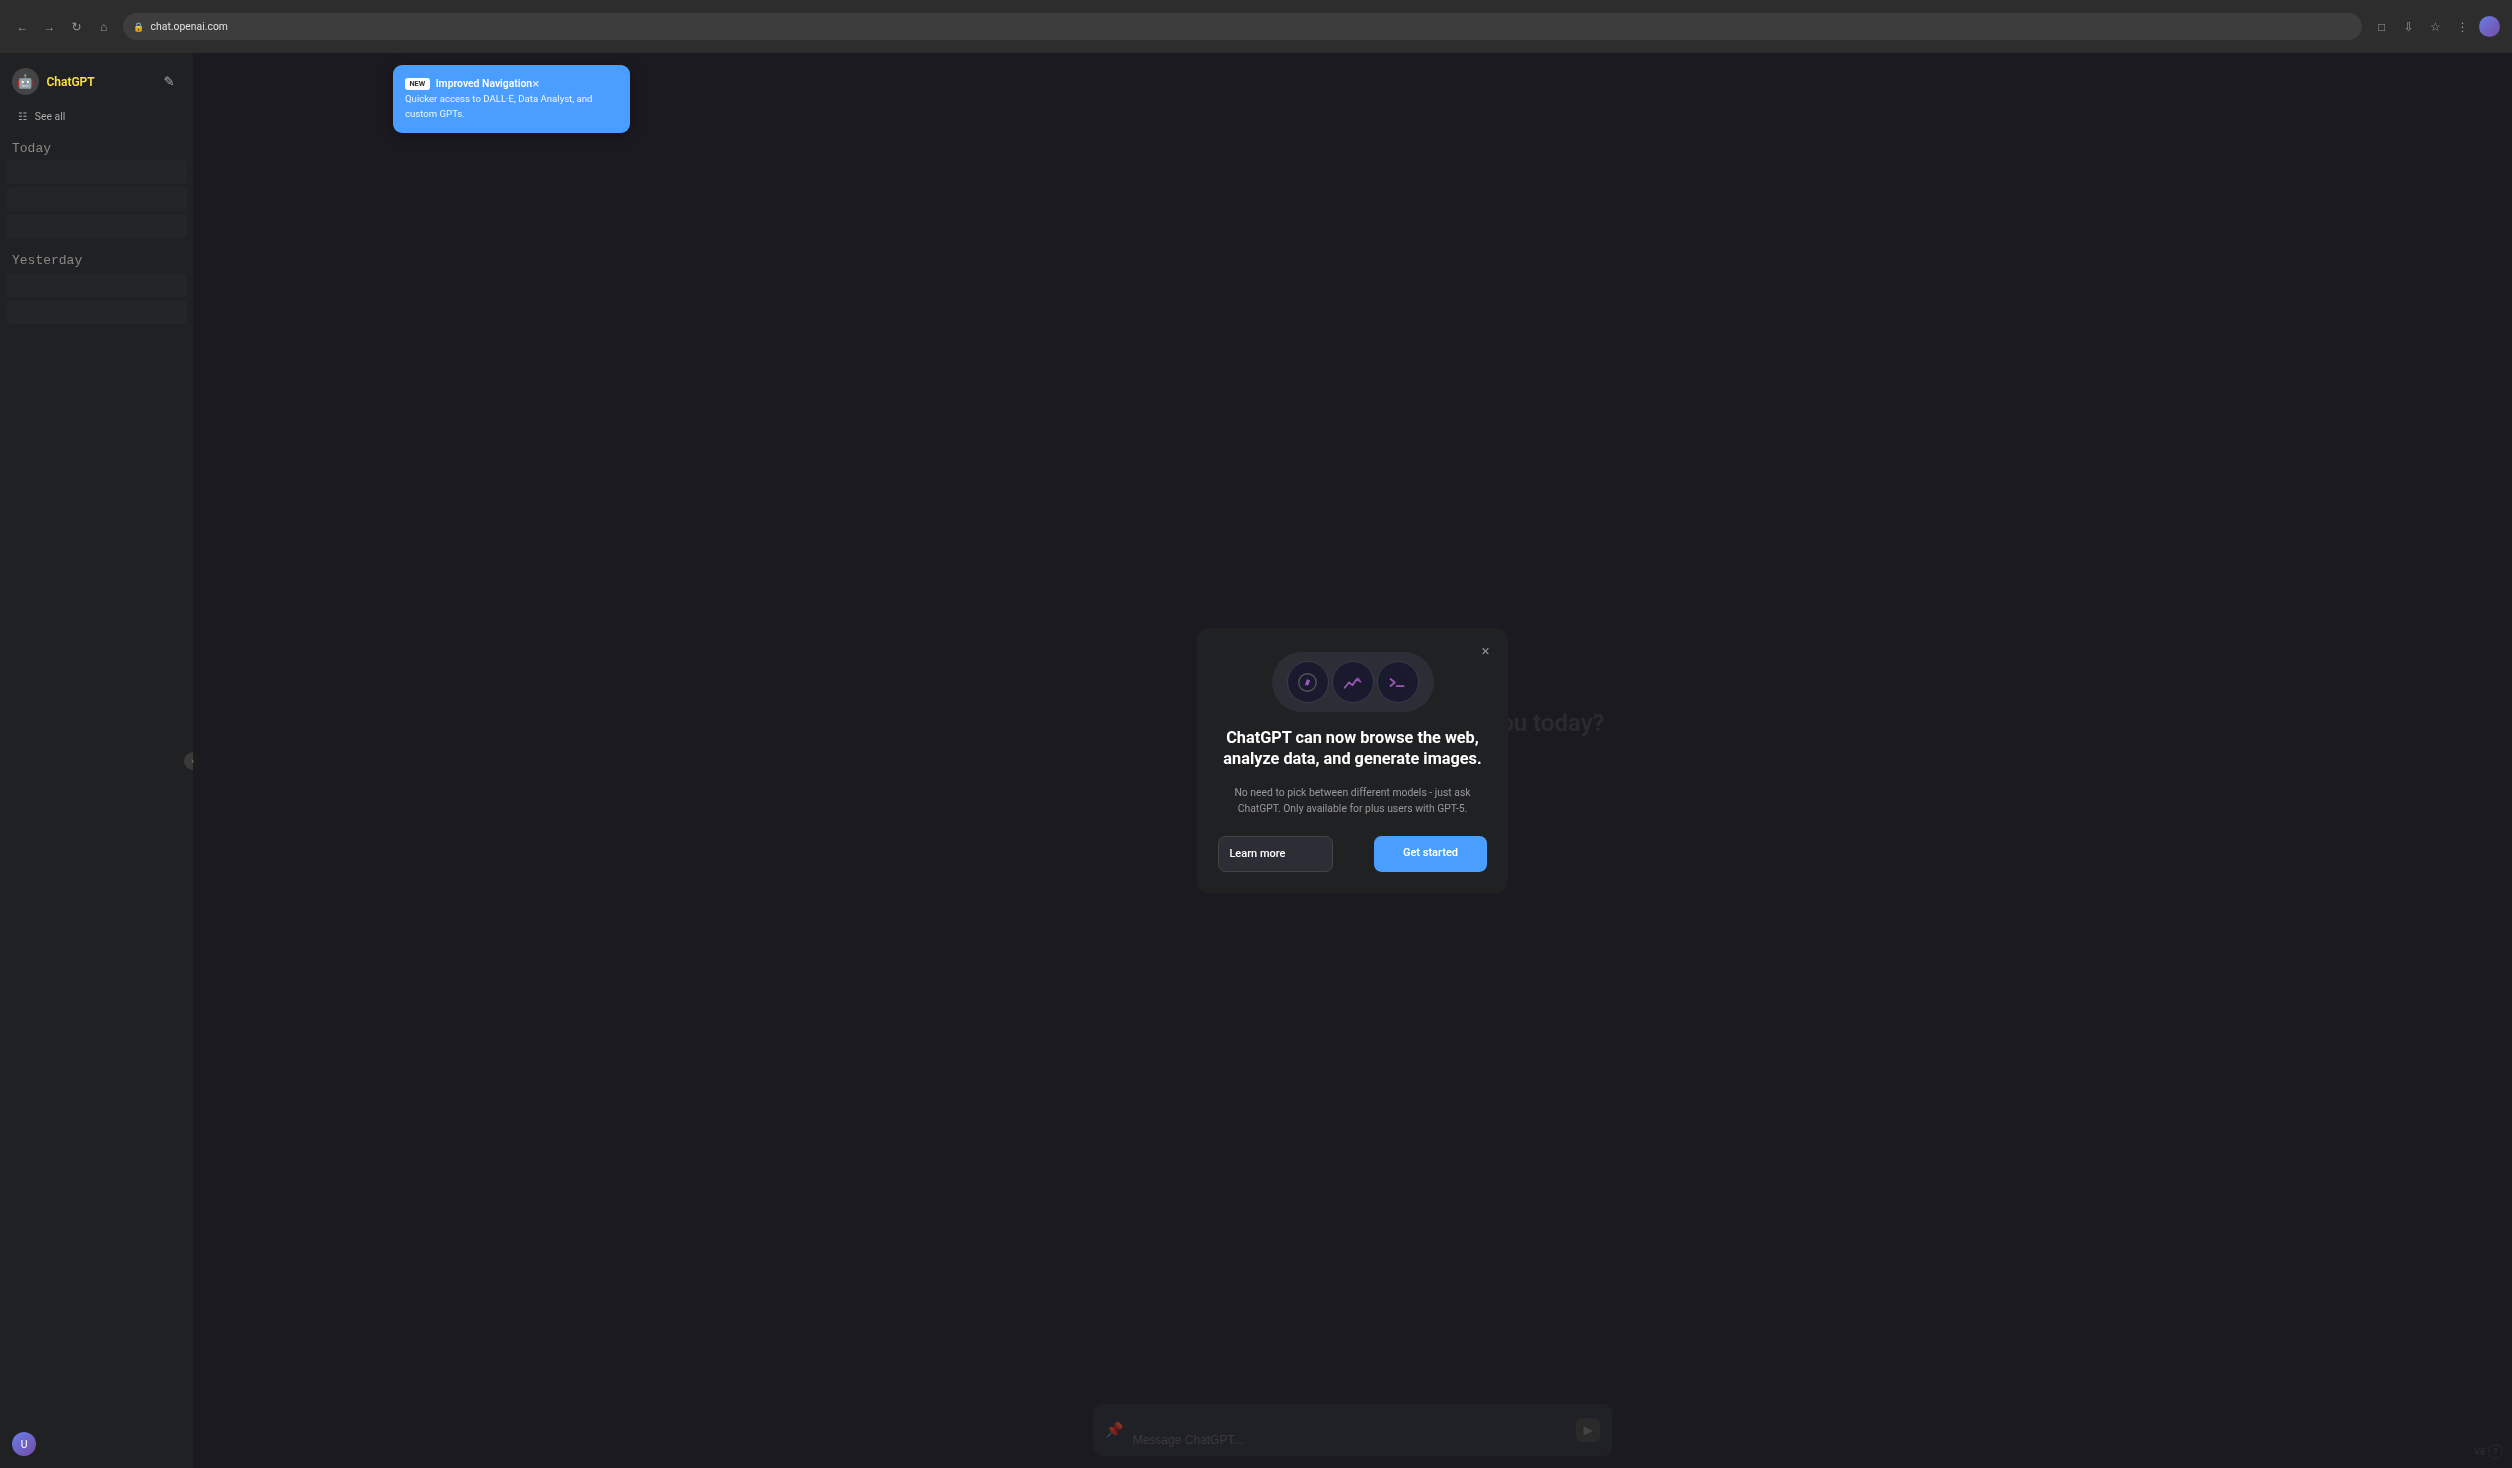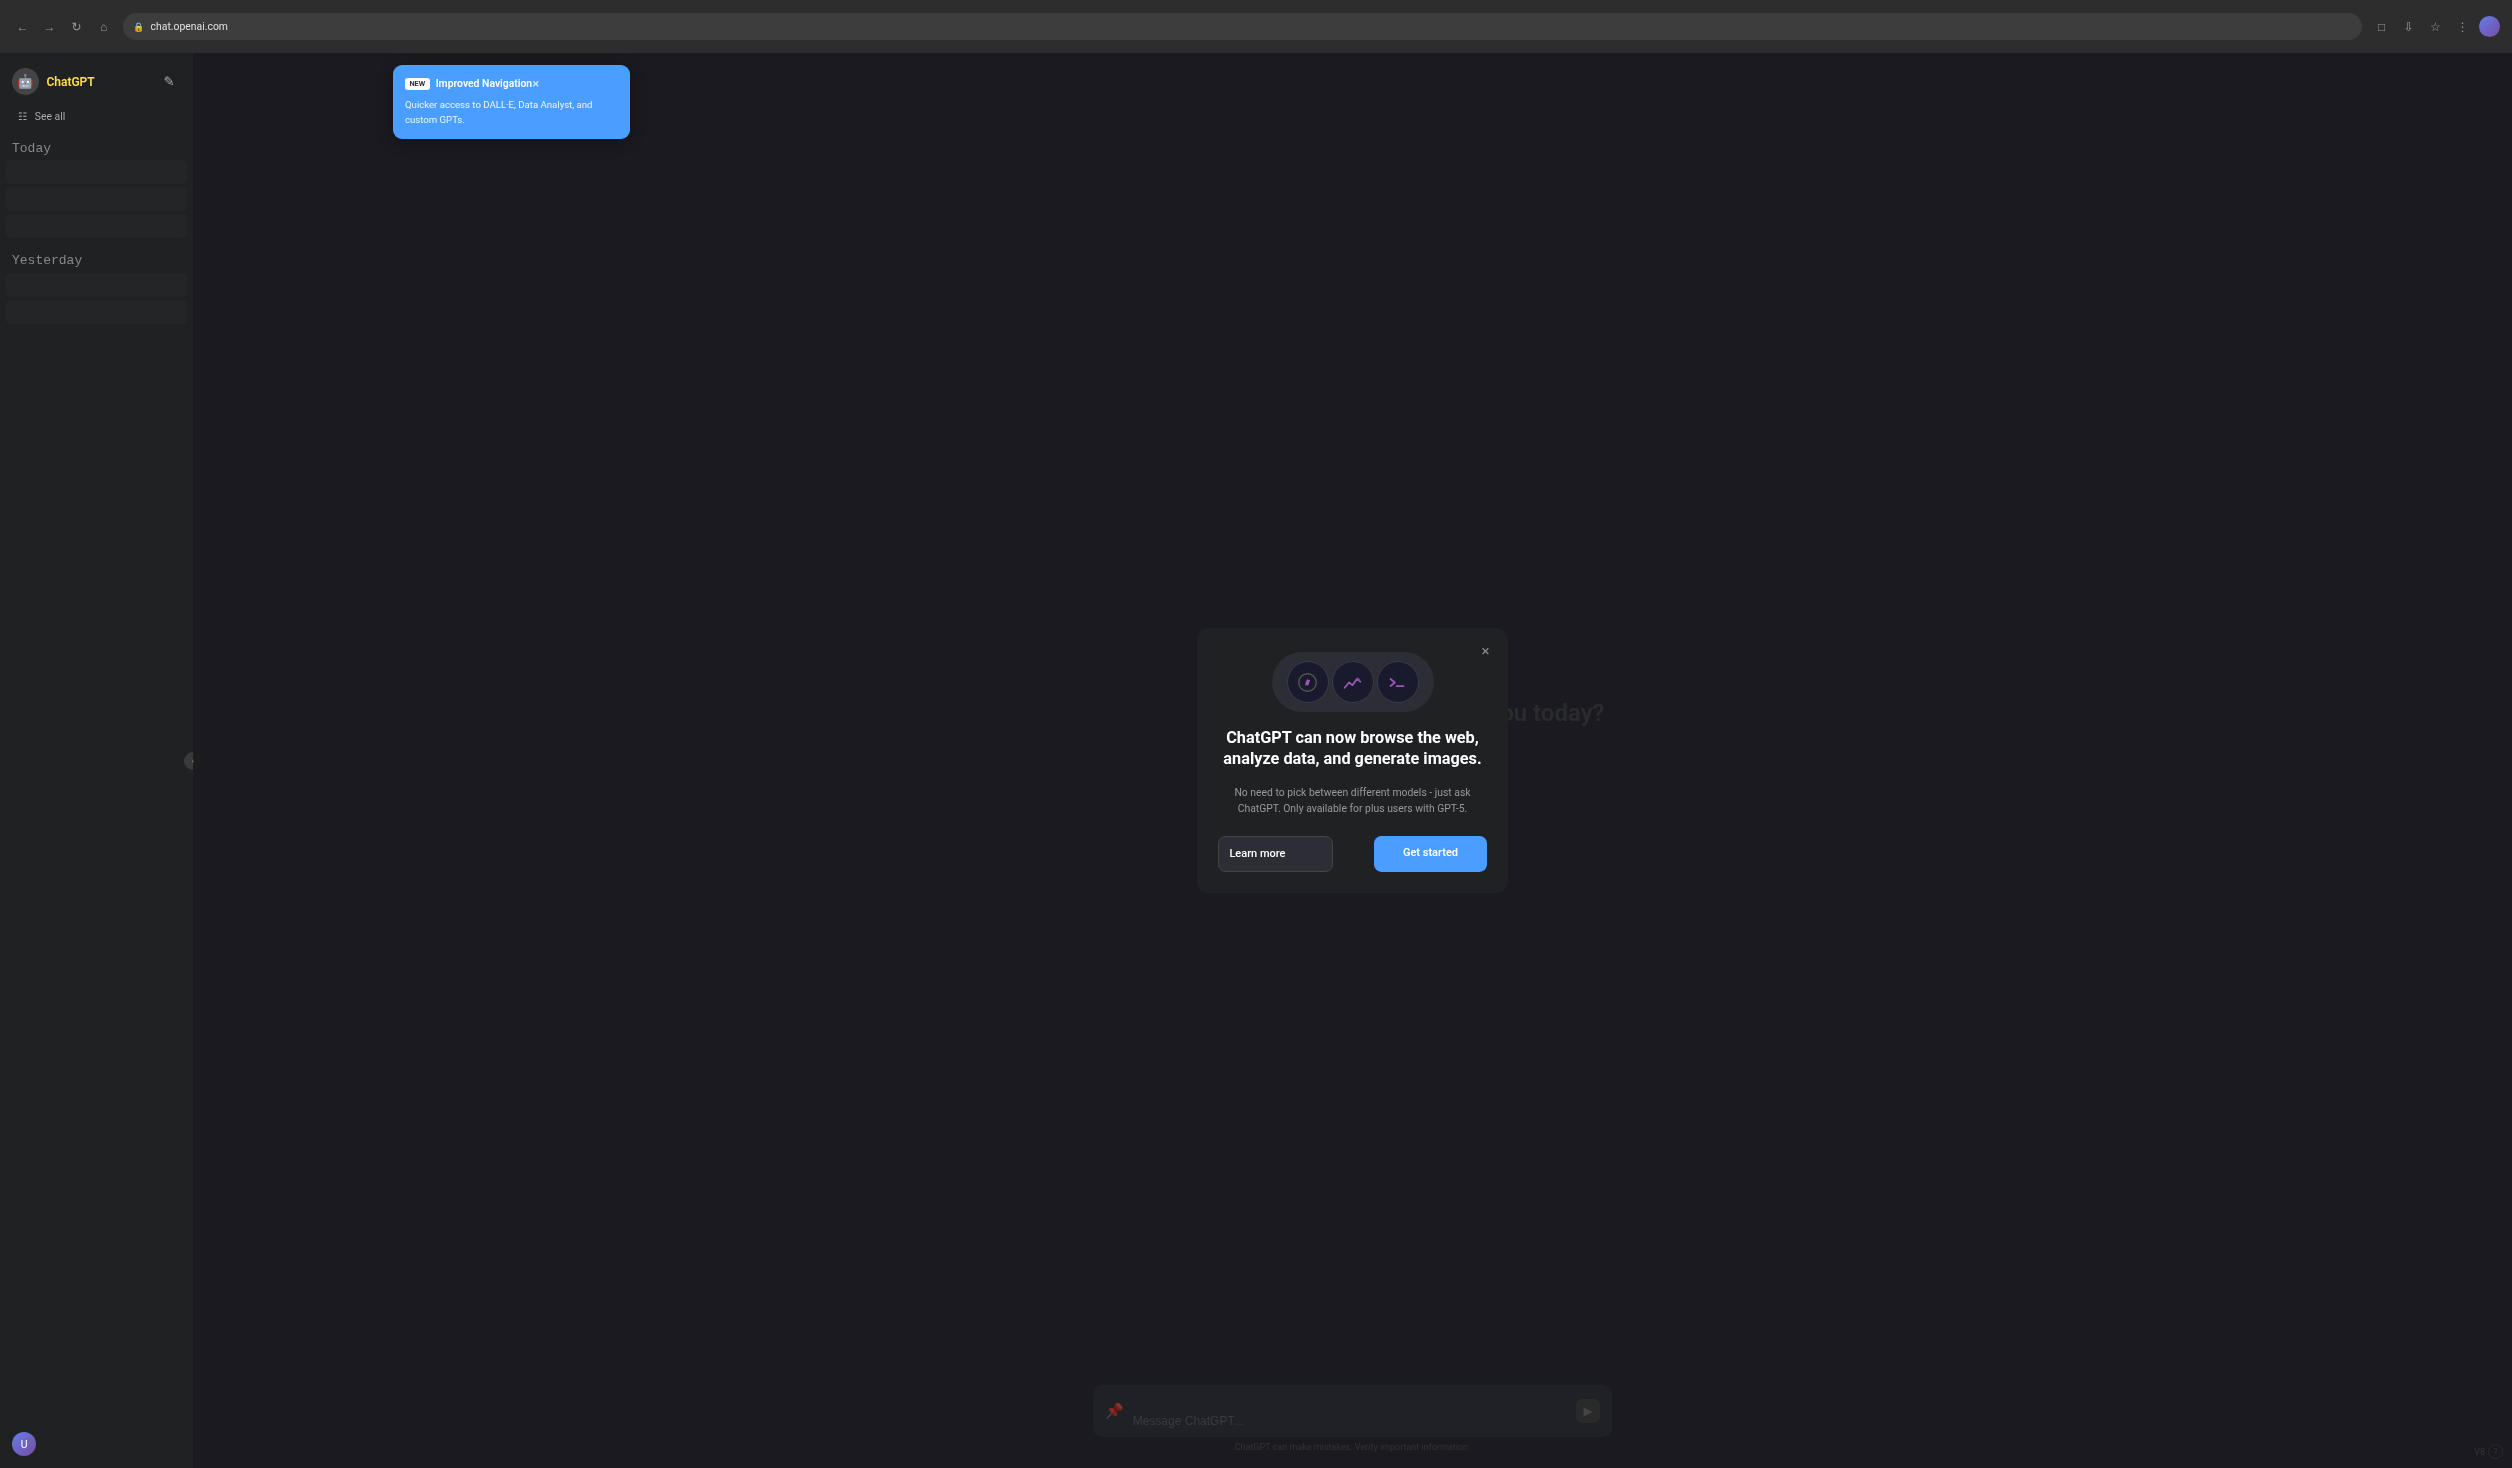--- a/index.html
+++ b/index.html
@@ -304,21 +304,21 @@
       background: #4a9eff;
       border-radius: 9px;
       padding: 12px;
       z-index: 100;
       box-shadow: 0 3px 15px rgba(0,0,0,0.3);
     }
 
     .toast-header {
       display: flex;
       align-items: center;
-      margin-bottom: 8px;
+      margin-bottom: 2px;
     }
 
     .toast-title-row {
       display: flex;
       align-items: center;
       gap: 6px;
     }
 
     .toast-new-badge {
       background: white;
@@ -595,21 +595,20 @@
     <div class="main-body">
       <div class="greeting-text">How can I help you today?</div>
     </div>
 
     <div class="message-input-area">
       <div class="message-input-container">
         <span class="attach-btn">📌</span>
         <input class="message-input" type="text" placeholder="Message ChatGPT..." style="">
         <div class="send-btn">▶</div>
       </div>
-      <div class="disclaimer">ChatGPT can make mistakes. Verify important information.</div>
     </div>
 
     <div class="version-badge">
       <span>V8</span>
       <div class="help-btn">?</div>
     </div>
 
   </div>
 </div>
 

